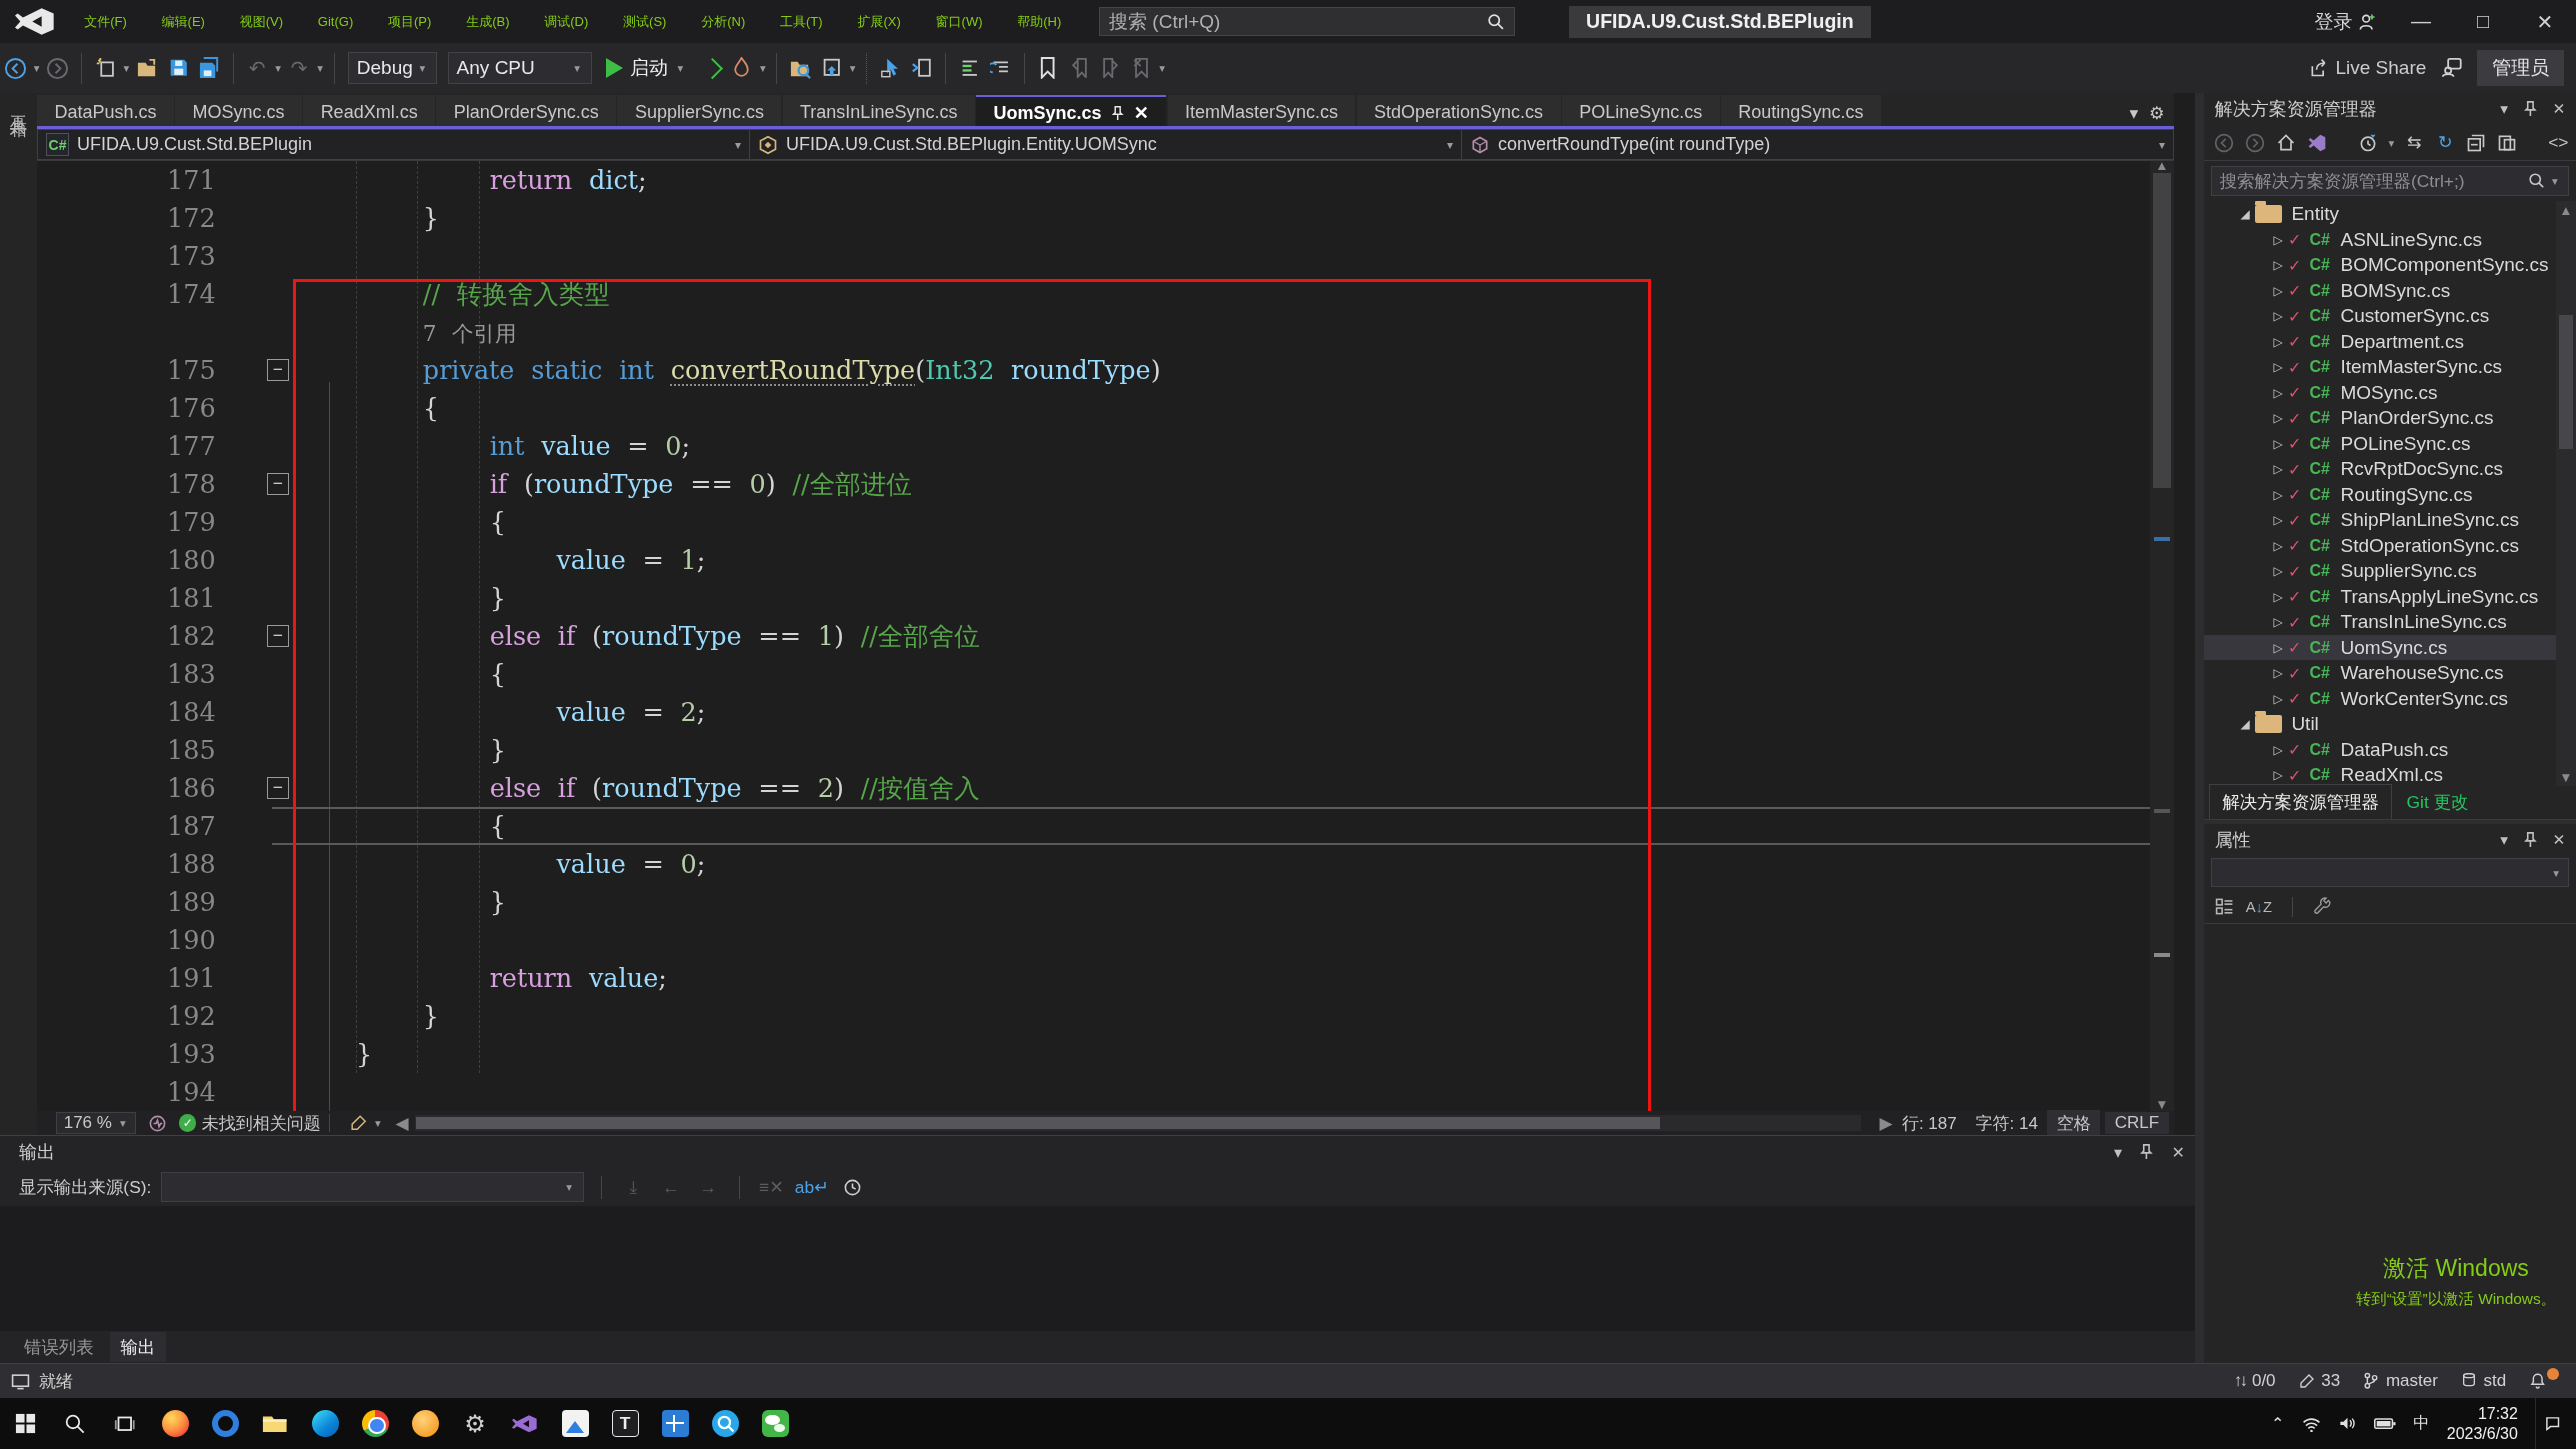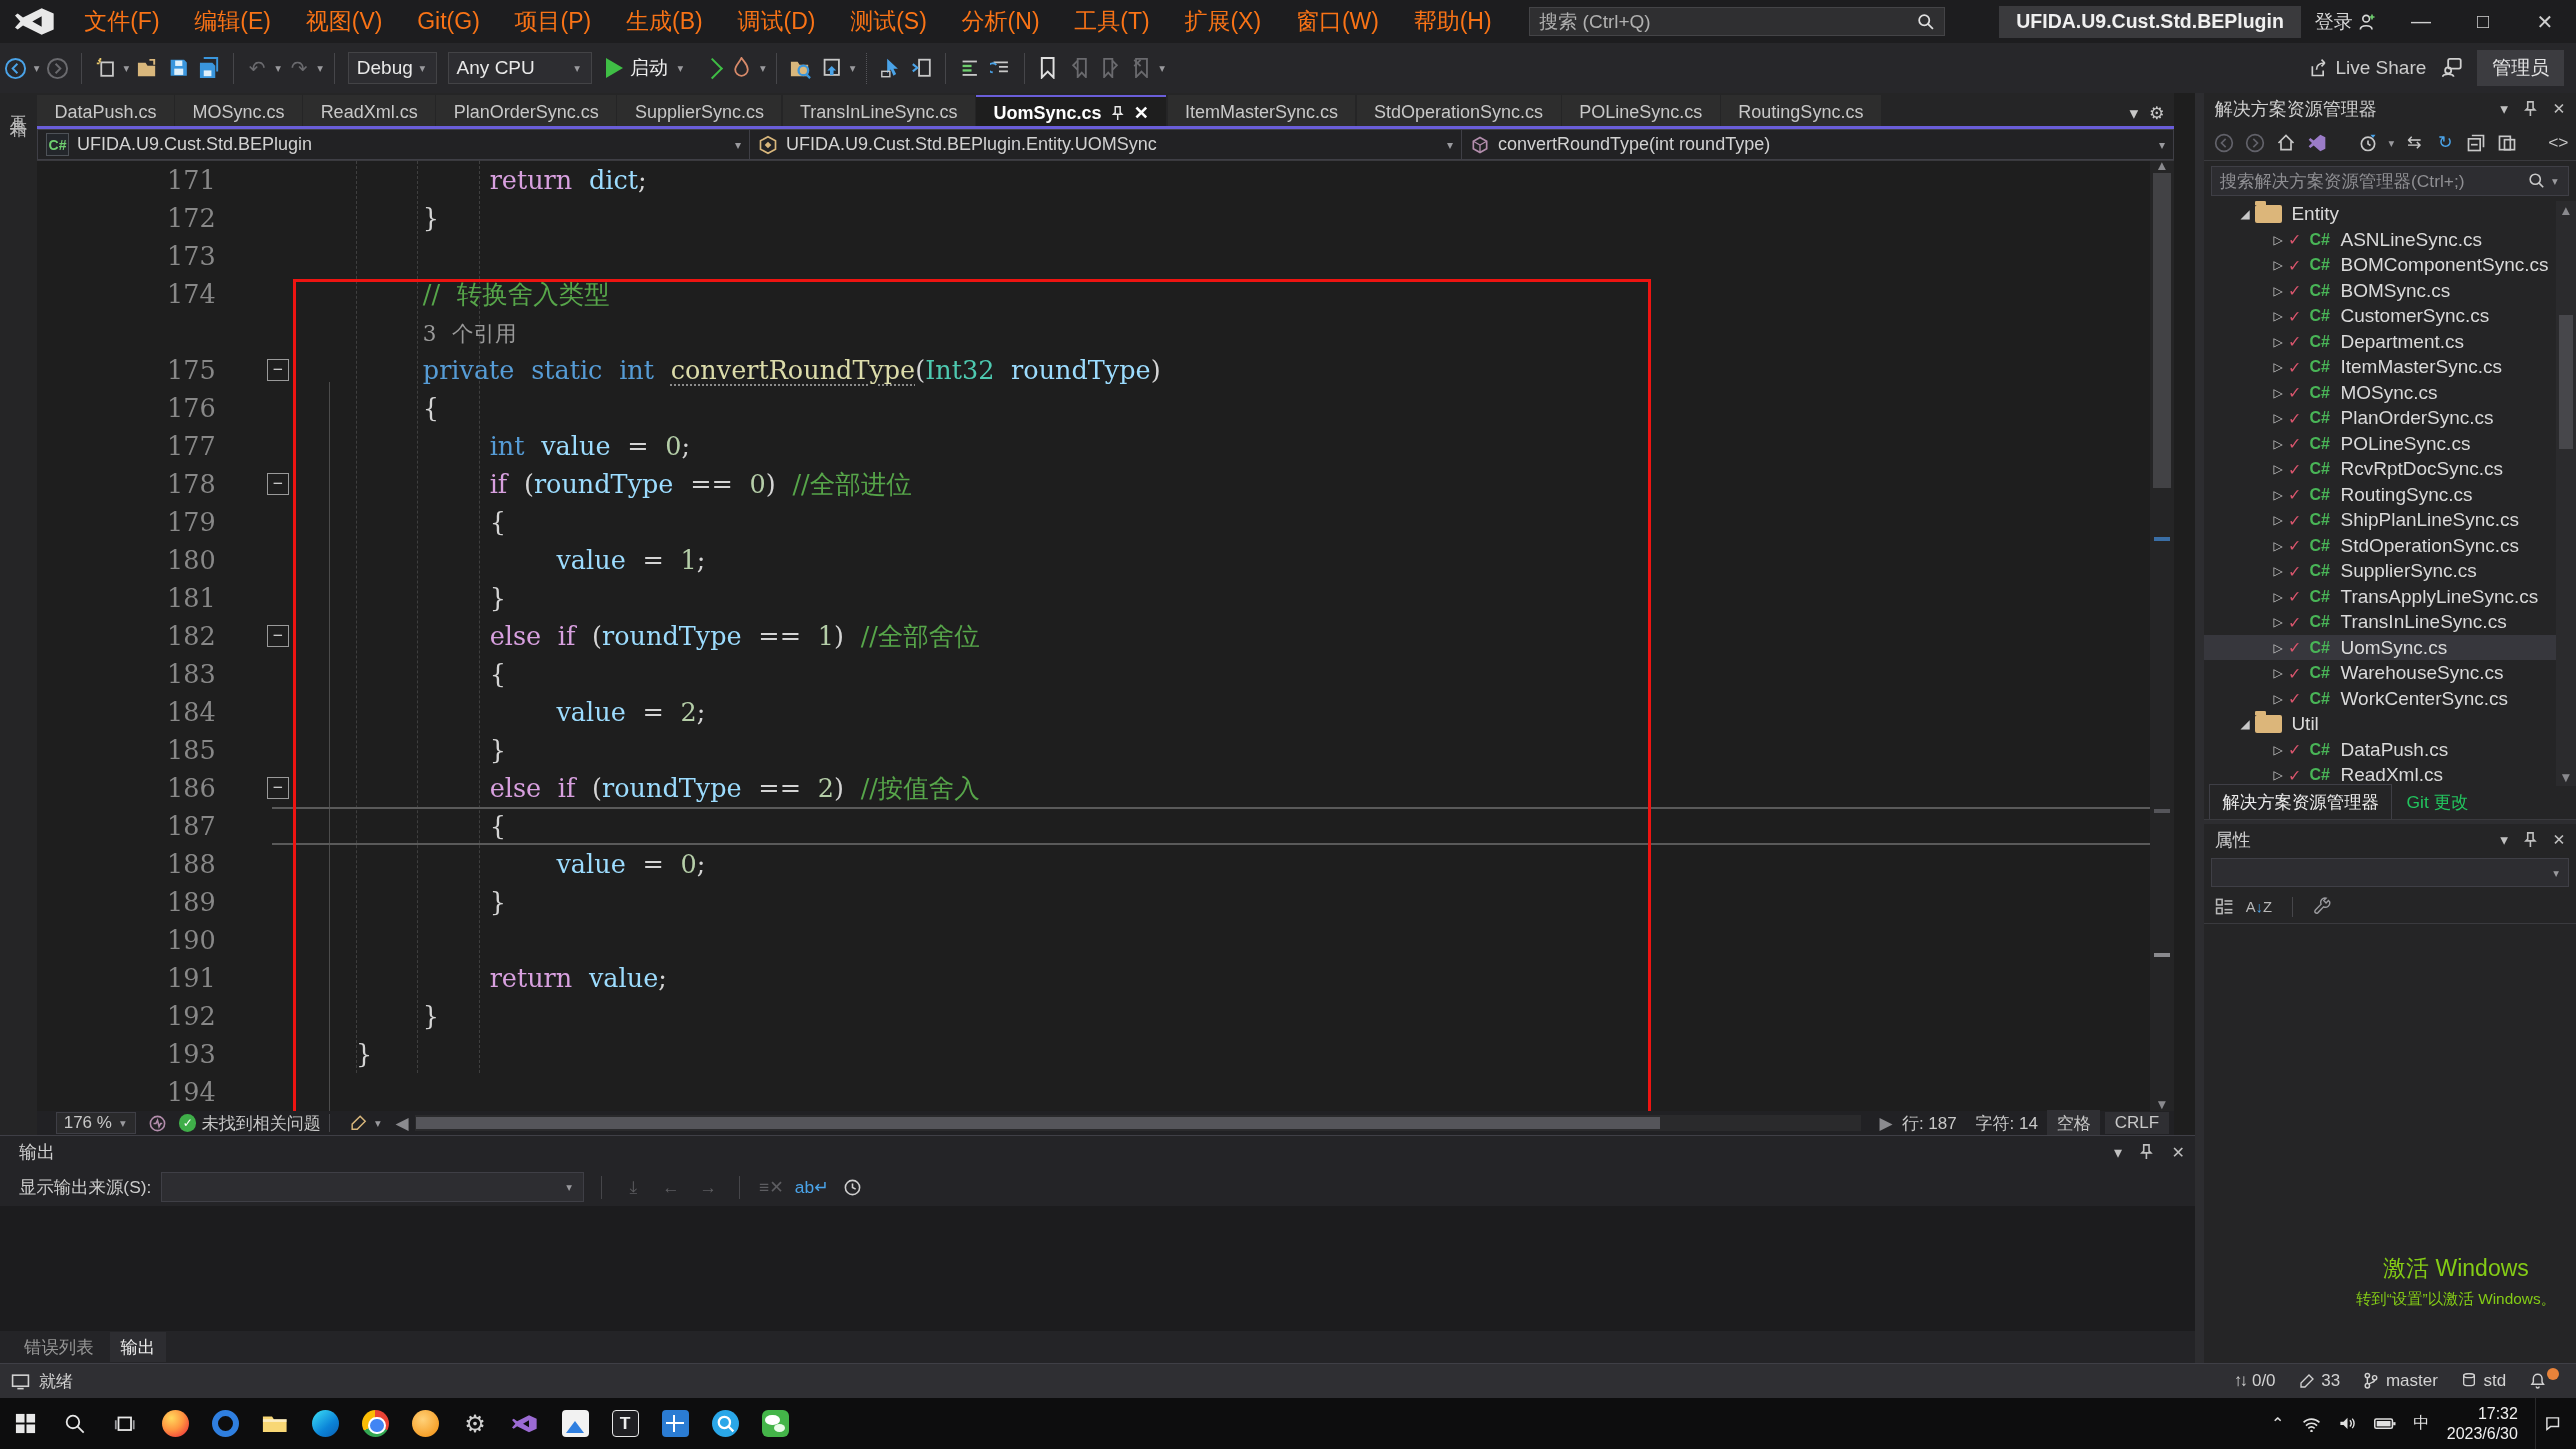--- a/index.html
+++ b/index.html
@@ -5,21 +5,21 @@
   * { margin:0; padding:0; box-sizing:border-box; }
   html,body { width:2576px; height:1449px; overflow:hidden; background:#1e1e1e;
     font-family:"Liberation Sans", sans-serif; color:#cccccc; }
   svg { display:block; }
 
   
   #titlebar { position:absolute; left:0; top:0; width:2576px; height:43px; background:#1d1d1f;
     display:flex; align-items:center; }
   #vslogo { width:40px; height:27px; margin:0 12px 0 14.8px; }
   #menubar { display:flex; align-items:center; height:100%; }
-  #menubar .mi { padding:0 17.4px; font-size:23px; color:#f97316; height:100%; display:flex; align-items:center; cursor:default; }
+  #menubar .mi { padding:0 17.4px; font-size:13px; color:#84cc16; height:100%; display:flex; align-items:center; cursor:default; }
   #qsearch { width:416px; height:29.5px; background:#2f2f31; border:0.7px solid #444447; margin-left:20px;
     display:flex; align-items:center; justify-content:space-between; padding:0 9.4px; }
   #qsearch .ph { color:#b0b0b0; font-size:19px; }
   #wintitle { margin-left:54px; background:#3a3a3d; height:32px; display:flex; align-items:center;
     padding:0 17.4px; color:#f0f0f0; font-size:19.5px; font-weight:bold; }
   #tb-right { margin-left:auto; display:flex; align-items:center; height:100%; }
   #signin { display:flex; align-items:center; gap:4px; font-size:19px; color:#d8d8d8; padding:0 13.4px; }
   .winbtn { width:62px; height:43px; display:flex; align-items:center; justify-content:center;
     font-size:20px; color:#cfcfcf; }
 
@@ -495,21 +495,21 @@
         <div class="lcode"></div>
       </div>
       <div class="crow">
         <div class="lnum">174</div>
         <div class="lfold"></div>
         <div class="lcode"><span class="tk-sp">    </span><span class="tk-cm">// 转换舍入类型</span></div>
       </div>
       <div class="crow">
         <div class="lnum"></div>
         <div class="lfold"></div>
-        <div class="lcode"><span class="tk-sp">    </span><span class="tk-lens">3 个引用</span></div>
+        <div class="lcode"><span class="tk-sp">    </span><span class="tk-lens">7 个引用</span></div>
       </div>
       <div class="crow">
         <div class="lnum">175</div>
         <div class="lfold">
           <div class="foldbox">−</div>
         </div>
         <div class="lcode"><span class="tk-sp">    </span><span class="tk-kw">private</span><span class="tk-sp"> </span><span class="tk-kw">static</span><span class="tk-sp"> </span><span class="tk-kw">int</span><span class="tk-sp"> </span><span class="tk-mth">convertRoundType</span><span class="tk-sp">(</span><span class="tk-ty">Int32</span><span class="tk-sp"> </span><span class="tk-id">roundType</span><span class="tk-sp">)</span></div>
       </div>
       <div class="crow">
         <div class="lnum">176</div>

